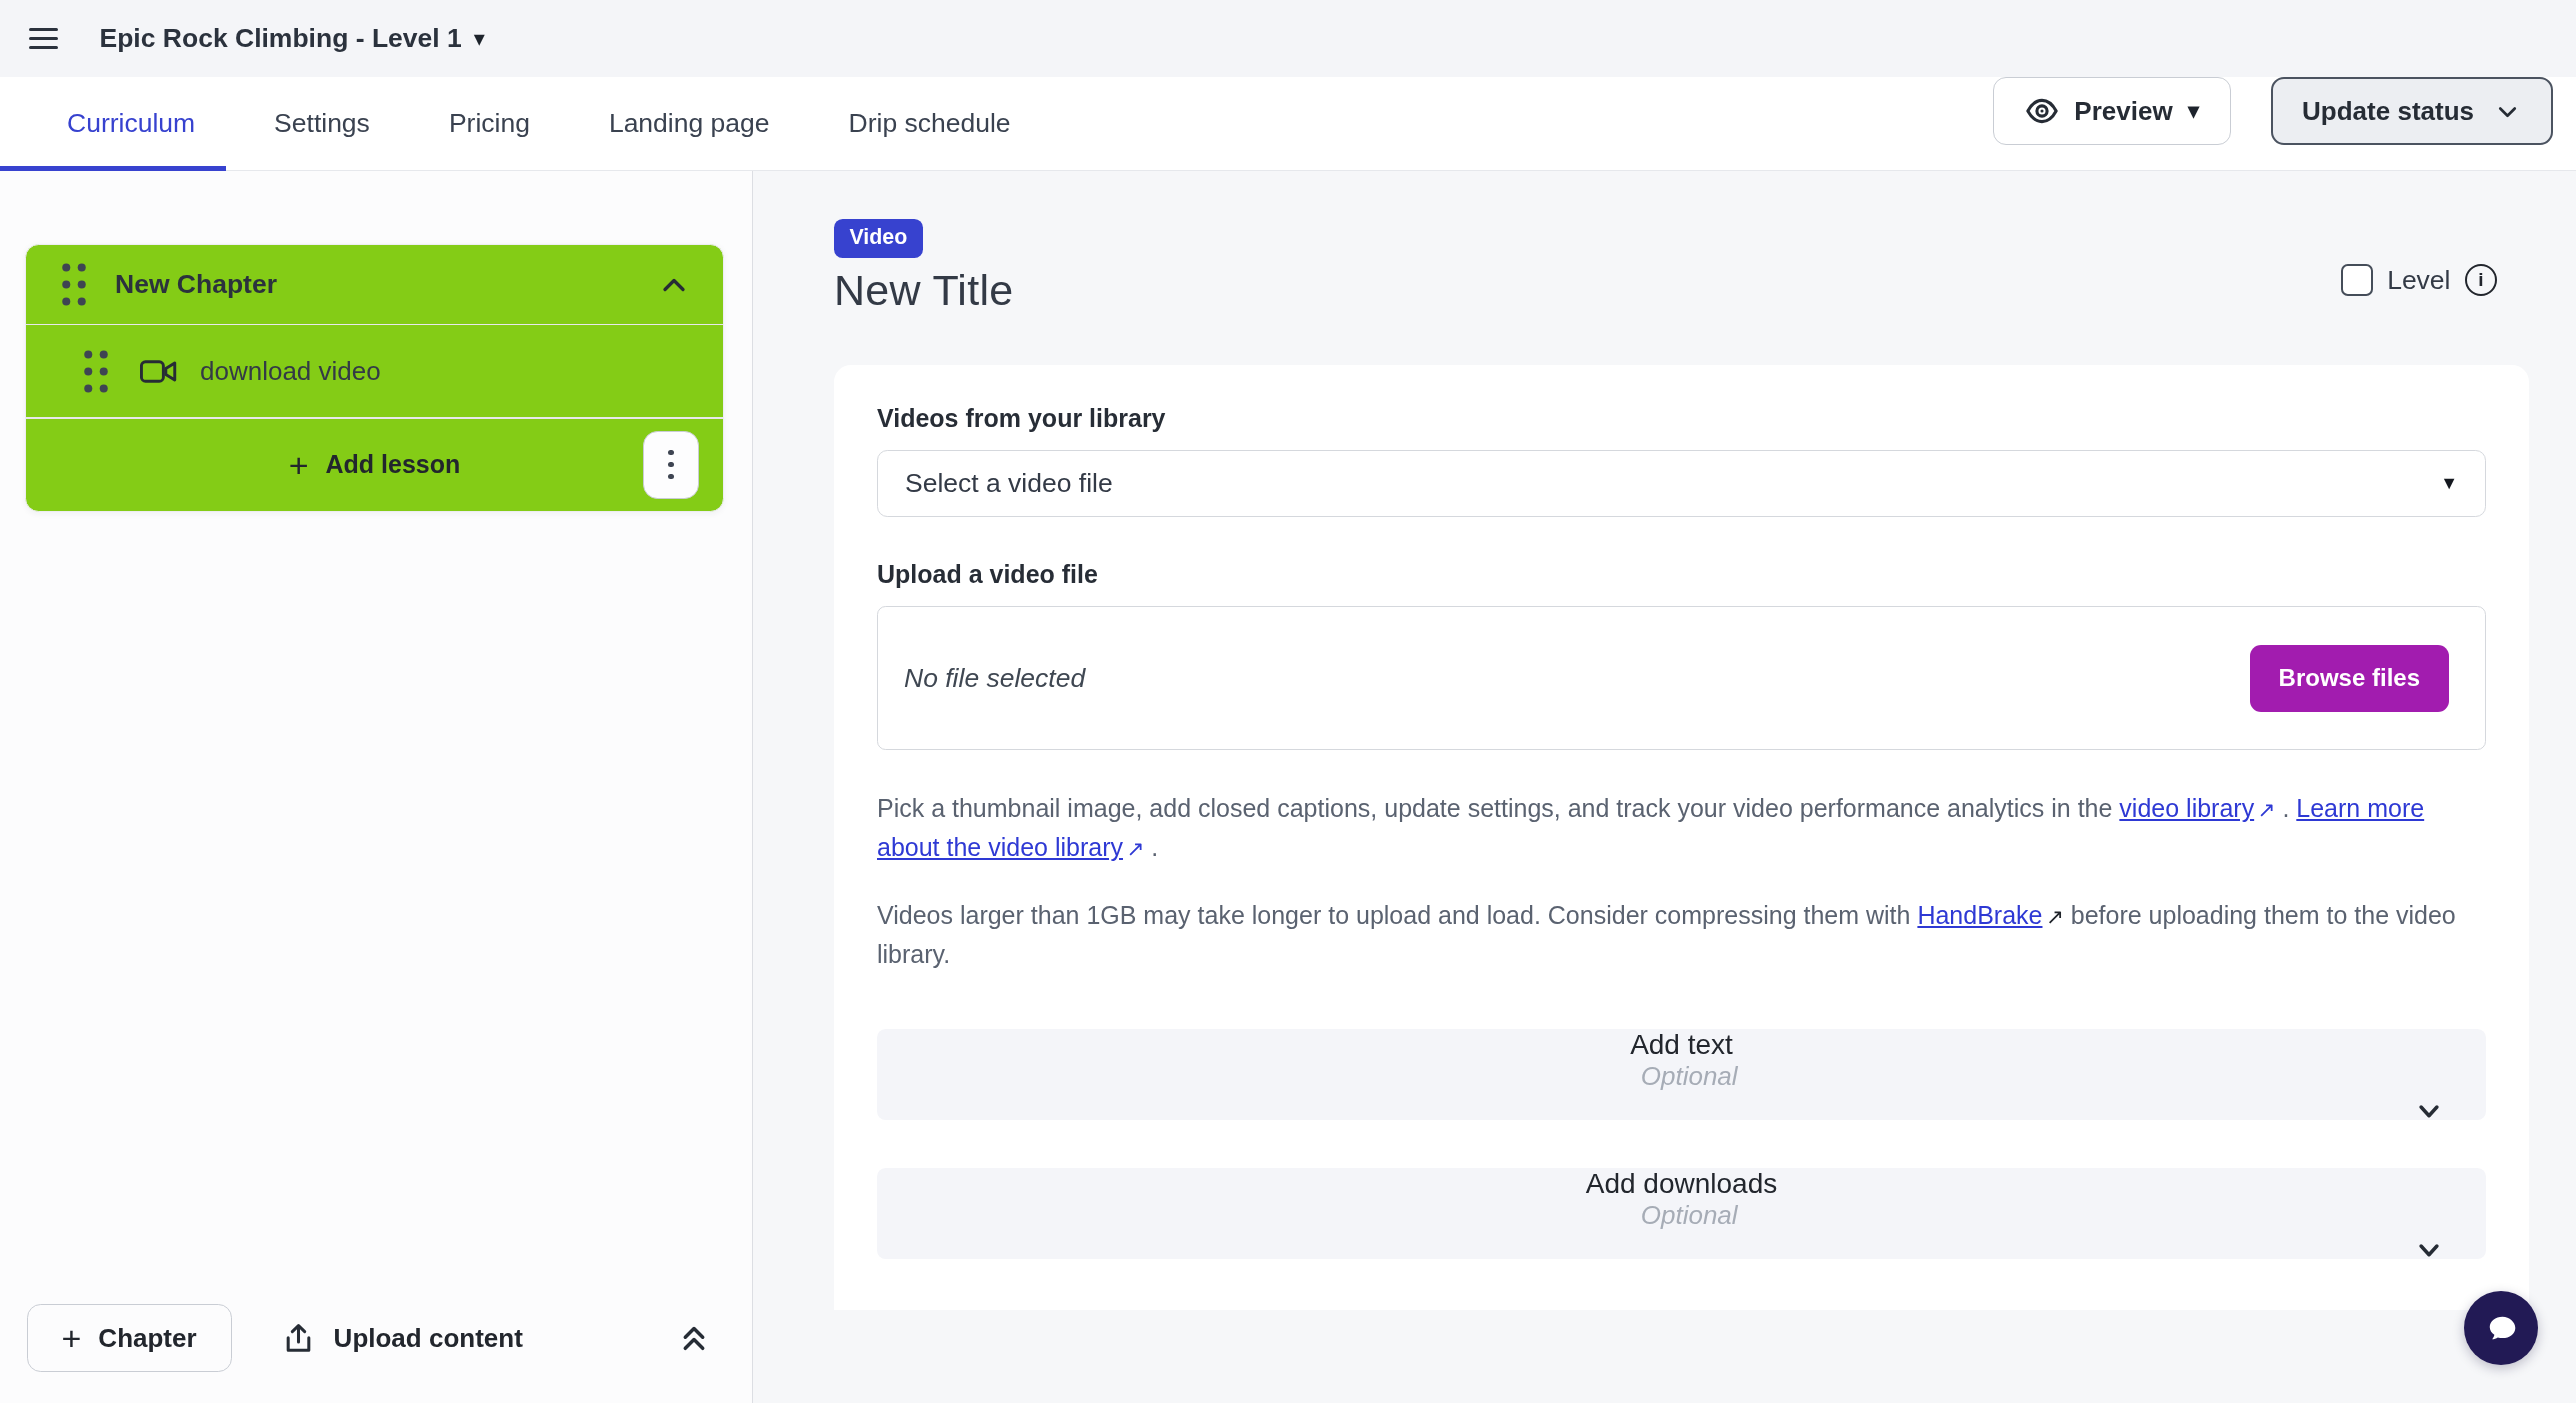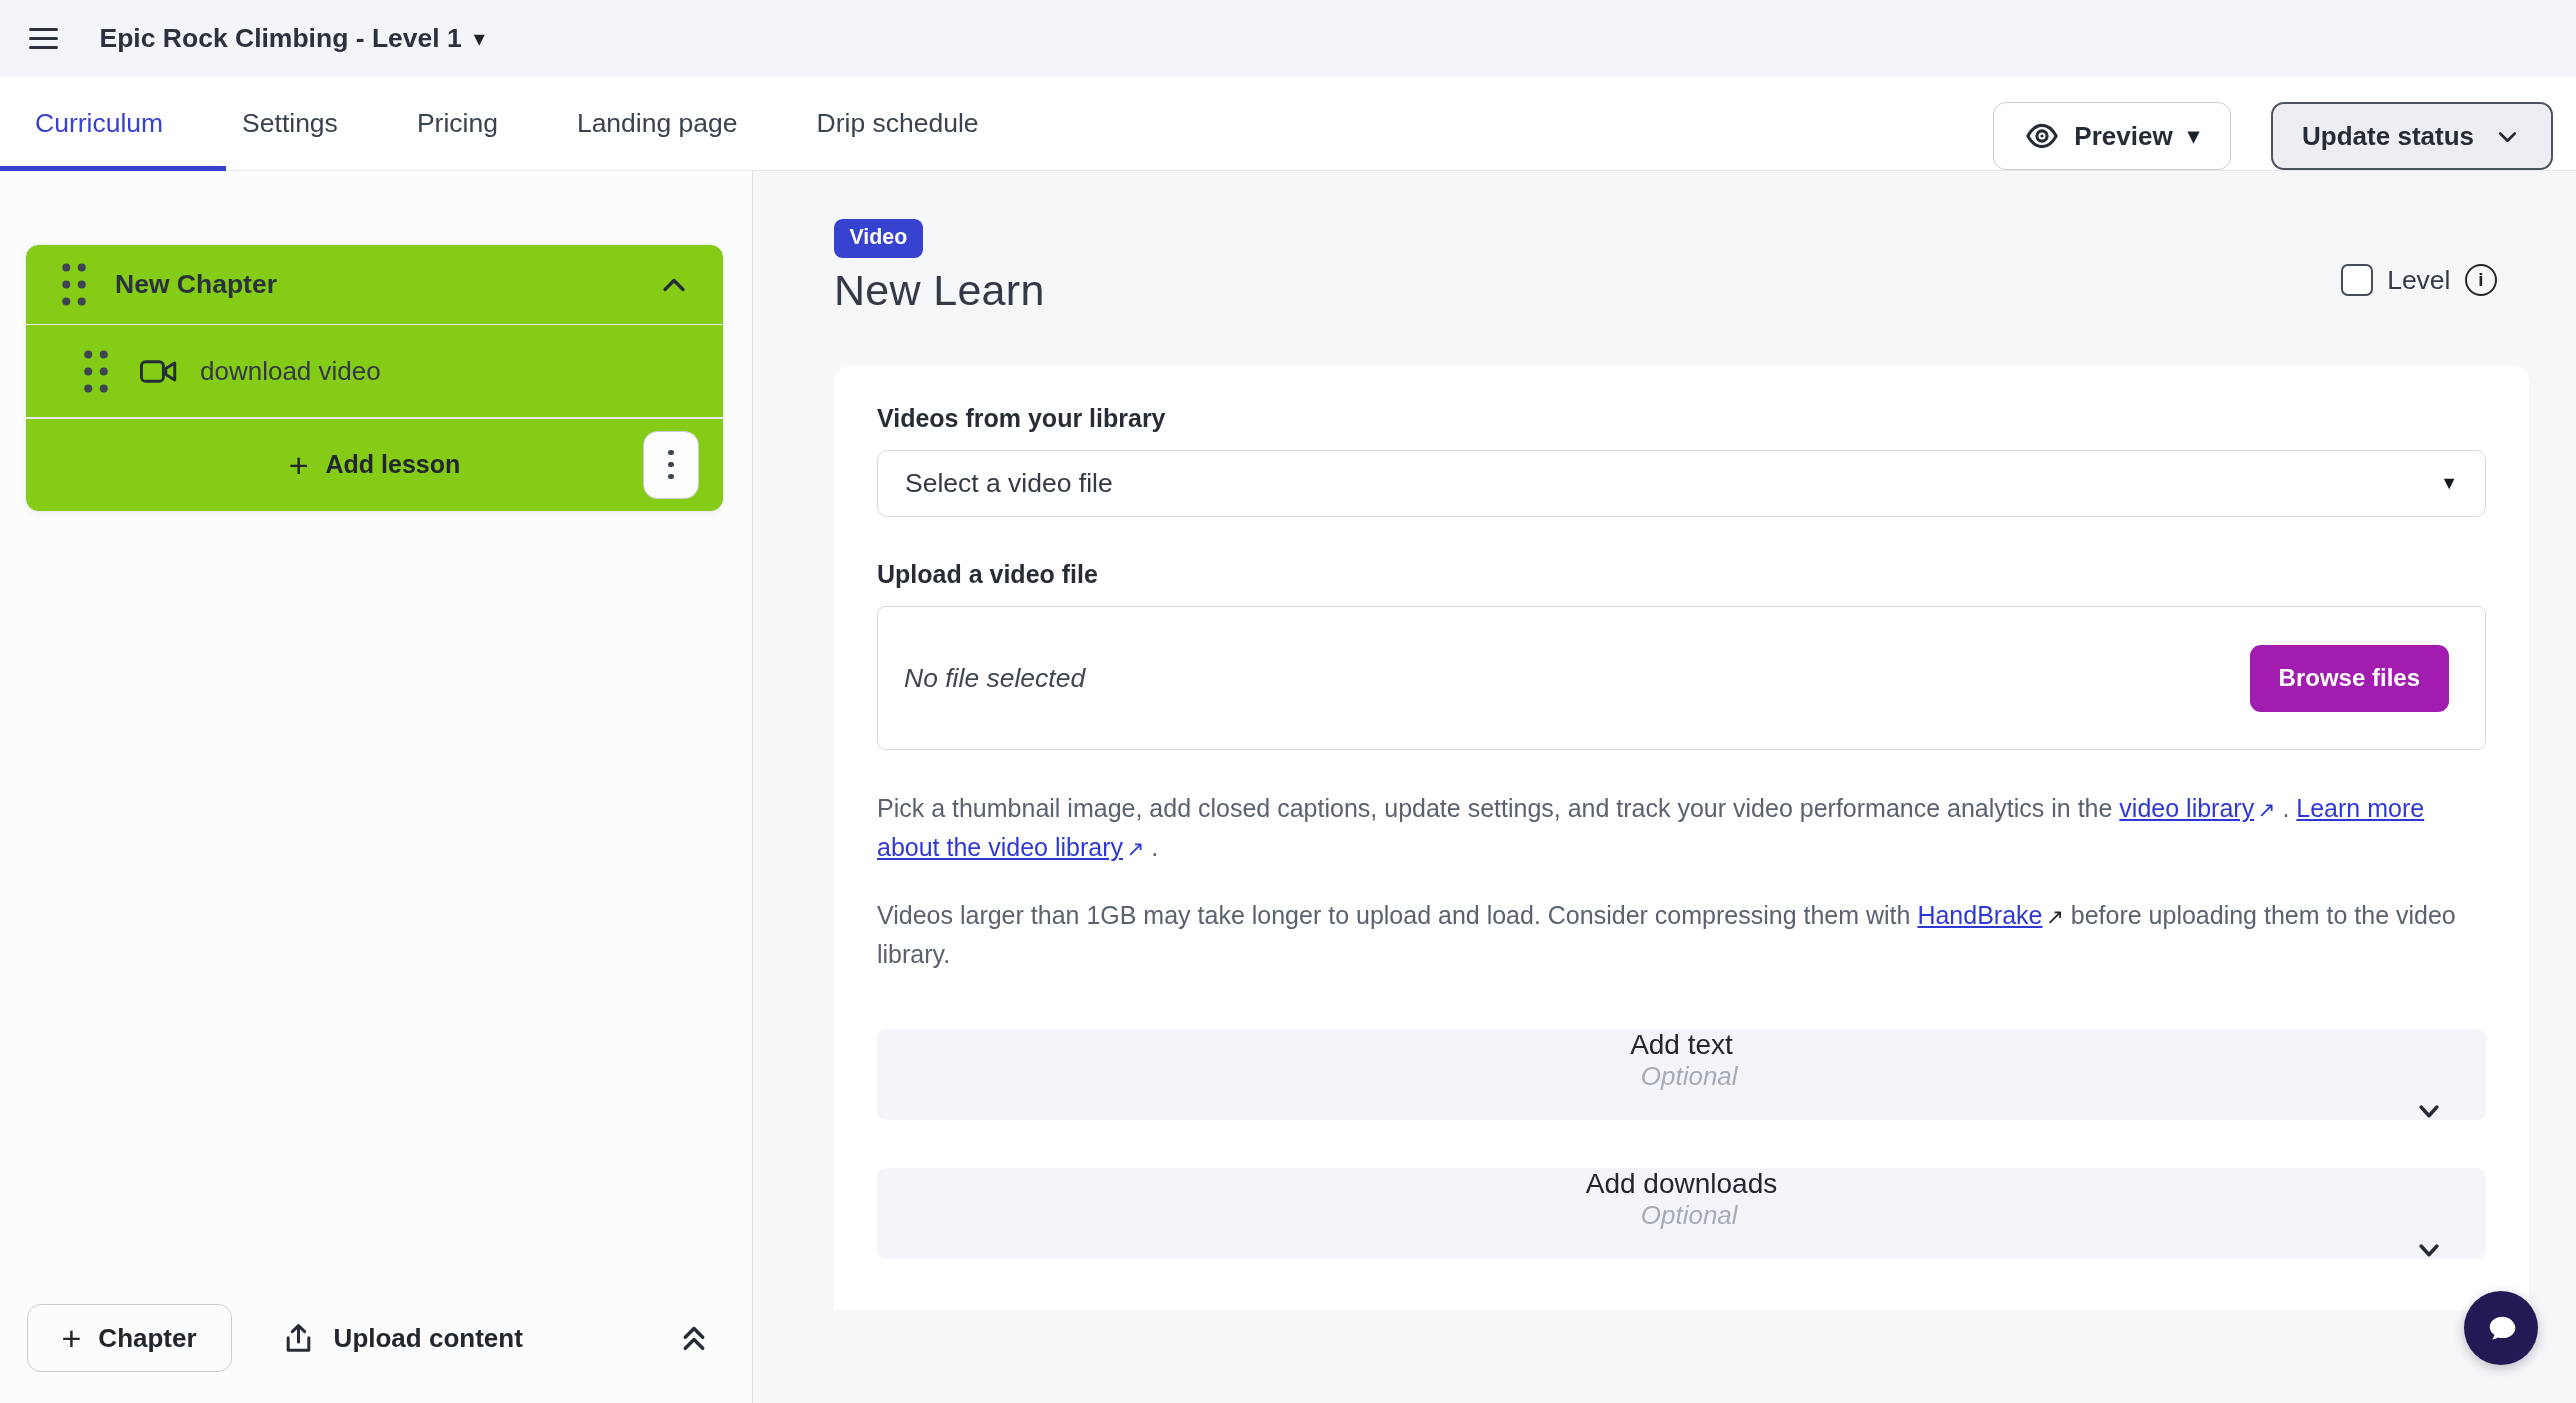--- a/index.html
+++ b/index.html
@@ -14,21 +14,21 @@
 
   
   .topbar { height:77px; background:#f4f5f8; display:flex; align-items:center; padding-left:20.5px; }
   .hamburger { width:48px; height:48px; display:flex; flex-direction:column; justify-content:center; gap:6px; padding:0 8.6px; cursor:pointer; }
   .hamburger span { display:block; height:3px; width:29px; background:#2b323d; border-radius:1.7px; }
   .course-switch { display:flex; align-items:center; gap:12px; margin-left:31px; cursor:pointer; }
   .course-switch .title { font-size:26.5px; font-weight:600; color:#2b323d; }
   .caret-glyph { font-size:22px; color:#1d232c; line-height:1; }
 
   
-  .tabbar { position:relative; height:94px; background:#ffffff; border-bottom:1.7px solid #e6e8ec; display:flex; align-items:flex-end; padding:0 23px 0 35px; }
+  .tabbar { position:relative; height:94px; background:#ffffff; border-bottom:1.7px solid #e6e8ec; display:flex; align-items:flex-start; padding:0 23px 0 67px; }
   .tabs { display:flex; height:100%; align-items:center; }
   .tab { font-size:26.5px; color:#3a4250; margin-right:79px; cursor:pointer; white-space:nowrap; }
   .tab.active { color:#3742cf; }
   .tab-underline { position:absolute; left:0; bottom:-1.7px; width:226px; height:6px; background:#3742cf; }
   .nav-actions { margin-left:auto; display:flex; align-items:center; gap:40px; }
   .btn-preview { height:68px; padding:0 31px; background:#fff; border:1.7px solid #c9cdd4; border-radius:13px; display:flex; align-items:center; gap:15.4px; font-size:26px; font-weight:700; color:#262c35; cursor:pointer; }
   .btn-update { height:68px; padding:0 29px; background:#eceef2; border:2.1px solid #4b5360; border-radius:13px; display:flex; align-items:center; gap:19px; font-size:26px; font-weight:700; color:#262c35; cursor:pointer; }
   .icon-stroke { stroke:#262c35; fill:none; stroke-width:2.2; stroke-linecap:round; stroke-linejoin:round; }
 
   
@@ -224,21 +224,21 @@
               </svg>
           </span>
         </button>
       </div>
     </aside>
 
     <main class="main">
       <div class="lesson-header">
         <div>
           <span class="type-badge">Video</span>
-          <h1 class="page-title">New Learn</h1>
+          <h1 class="page-title">New Title</h1>
         </div>
         <div class="draft-group">
           <span class="checkbox"></span>
           <span class="draft-label">Level</span>
           <span class="info-icon">i</span>
         </div>
       </div>
 
       <section class="form-card">
 

